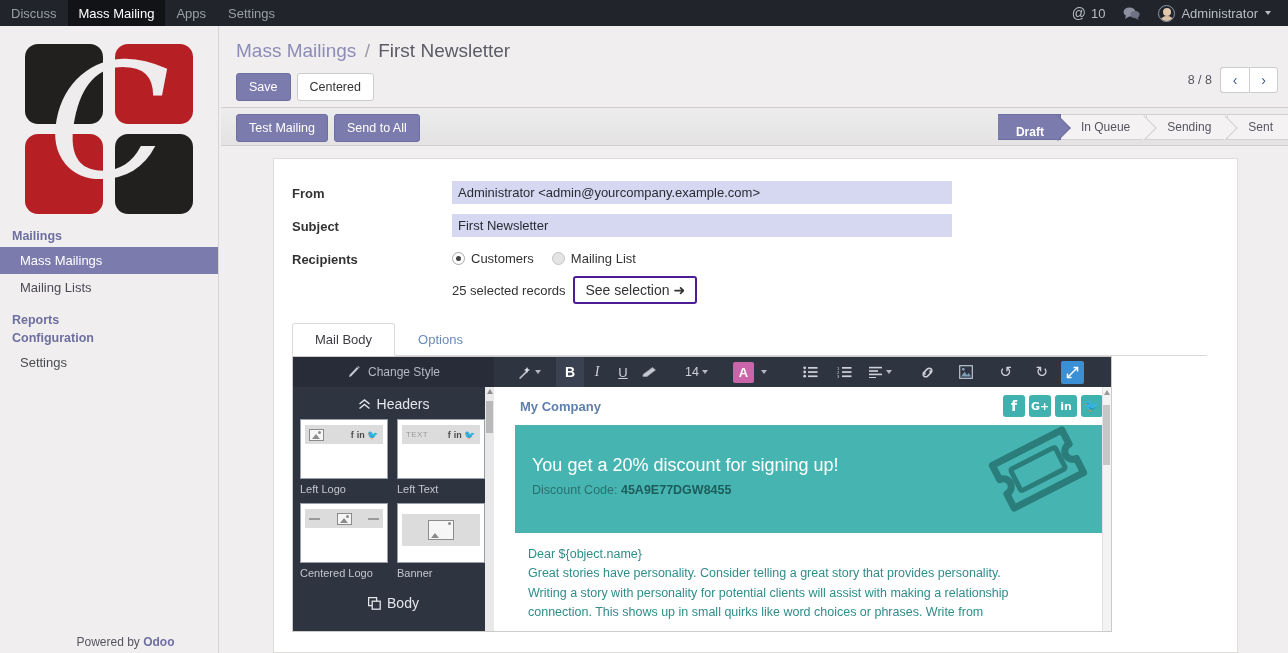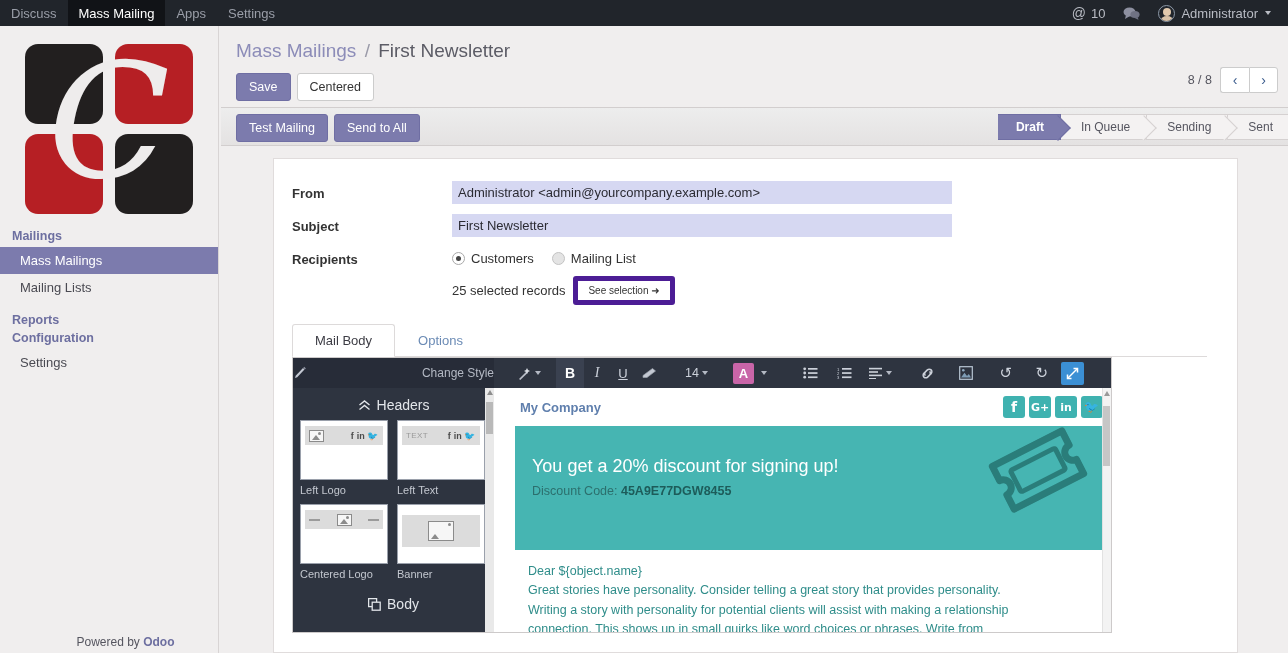--- a/index.html
+++ b/index.html
@@ -121,20 +121,21 @@
   }
   .stage::after {
     content: ""; position: absolute; right: -7px; top: 4px; width: 17px; height: 17px;
     background: #f4f2f2; border-top: 1px solid #d5d1d1; border-right: 1px solid #d5d1d1;
     transform: rotate(45deg); z-index: 2;
   }
   .stage:last-child::after { display: none; }
   .stage.active {
     background: #7c7bad; color: #fff; border-color: #6f6ea3; font-weight: bold;
     padding-left: 18px;
+    align-items: flex-end;
   }
   .stage.active::after { background: #7c7bad; border-top-color: #6f6ea3; border-right-color: #6f6ea3; }
 
   
   #sheetbg { height: 507px; background: #f0eeee; padding: 12px 0 0 0; overflow: hidden; }
   #sheet {
     width: 965px; margin: 0 auto; background: #fff; border: 1px solid #e0dcdc;
     height: 495px; padding: 22px 30px 0 18px; position: relative;
   }
   .frow { display: flex; align-items: flex-start; margin-bottom: 10px; }
@@ -153,22 +154,22 @@
     background: #fff; margin-right: 6px; position: relative; cursor: pointer;
   }
   .radio.on::after {
     content: ""; position: absolute; left: 3px; top: 3px; width: 5px; height: 5px;
     border-radius: 50%; background: #444;
   }
   .radio.off { background: #e4e4e4; border-color: #c3c3c3; }
   .rlabel { margin-right: 18px; }
   .sel-line { display: flex; align-items: center; margin-top: 10px; font-size: 13px; color: #333; }
   .sel-btn {
-    margin-left: 8px; background: #fff; border: 5px solid #4c1d95; border-radius: 3px;
-    font-size: 10px; padding: 4px 10px; cursor: pointer; color: #333;
+    margin-left: 8px; background: #fff; border: 2px solid #4c1d95; border-radius: 3px;
+    font-size: 14px; padding: 4px 10px; cursor: pointer; color: #333;
   }
 
   
   #tabs { display: flex; margin-top: 18px; border-bottom: 1px solid #dddada; }
   .tab {
     font-size: 13px; padding: 8px 22px; cursor: pointer; color: #6b8bb5;
     border: 1px solid transparent; border-bottom: none; position: relative; top: 1px;
   }
   .tab.active {
     background: #fff; border-color: #dddada; border-bottom: 1px solid #fff;
@@ -179,21 +180,21 @@
   #editor {
     margin-top: 0px; width: 820px; height: 276px; position: relative;
     border: 1px solid #cdcaca; overflow: hidden; background: #fff;
   }
   #etoolbar {
     height: 30px; background: #2e3440; display: flex; align-items: center;
     position: relative; color: #b4b9c4;
   }
   #changestyle {
     width: 201px; height: 30px; background: #272c38; display: flex;
-    align-items: center; justify-content: space-between; font-size: 12px; color: #b4b9c4;
+    align-items: center; justify-content: center; font-size: 12px; color: #b4b9c4;
     cursor: pointer; gap: 7px; flex-shrink: 0;
   }
   .tbtn {
     display: flex; align-items: center; justify-content: center; cursor: pointer;
     height: 30px; min-width: 26px; color: #ccd1da; font-size: 13px; padding: 0 3px;
   }
   .tbtn.on { background: #3a4150; color: #fff; }
   .tbtn.pinkA {
     background: #c965a8; color: #fff; font-weight: bold; width: 21px; height: 21px;
     min-width: 21px; border-radius: 2px; margin-left: 6px; font-size: 13px;
@@ -261,21 +262,21 @@
     height: 38px; display: flex; align-items: center; padding: 0 8px 0 13px;
   }
   #mail-company { font-size: 13px; font-weight: bold; color: #5f7fad; }
   #mail-social { margin-left: auto; display: flex; gap: 4px; }
   .sq {
     width: 22px; height: 22px; background: #3fb2b0; border-radius: 3px; color: #fff;
     display: flex; align-items: center; justify-content: center;
     font-size: 14px; font-weight: bold; font-family: "DejaVu Sans", sans-serif;
   }
   #banner {
-    margin: 0 8px; height: 124px; background: #46b5b2; position: relative;
+    margin: 0 8px; height: 108px; background: #46b5b2; position: relative;
     padding: 30px 0 0 17px; overflow: hidden;
   }
   #banner h2 { font-size: 18px; color: #fff; font-weight: normal; }
   #banner .disc { font-size: 12.5px; color: #2c6f6d; margin-top: 7px; }
   #banner .disc b { color: #1d5c5a; }
   #ticket {
     position: absolute; right: 22px; top: 16px; width: 86px; height: 56px;
     transform: rotate(-27deg);
   }
   #mail-body { padding: 12px 14px 0 21px; }

